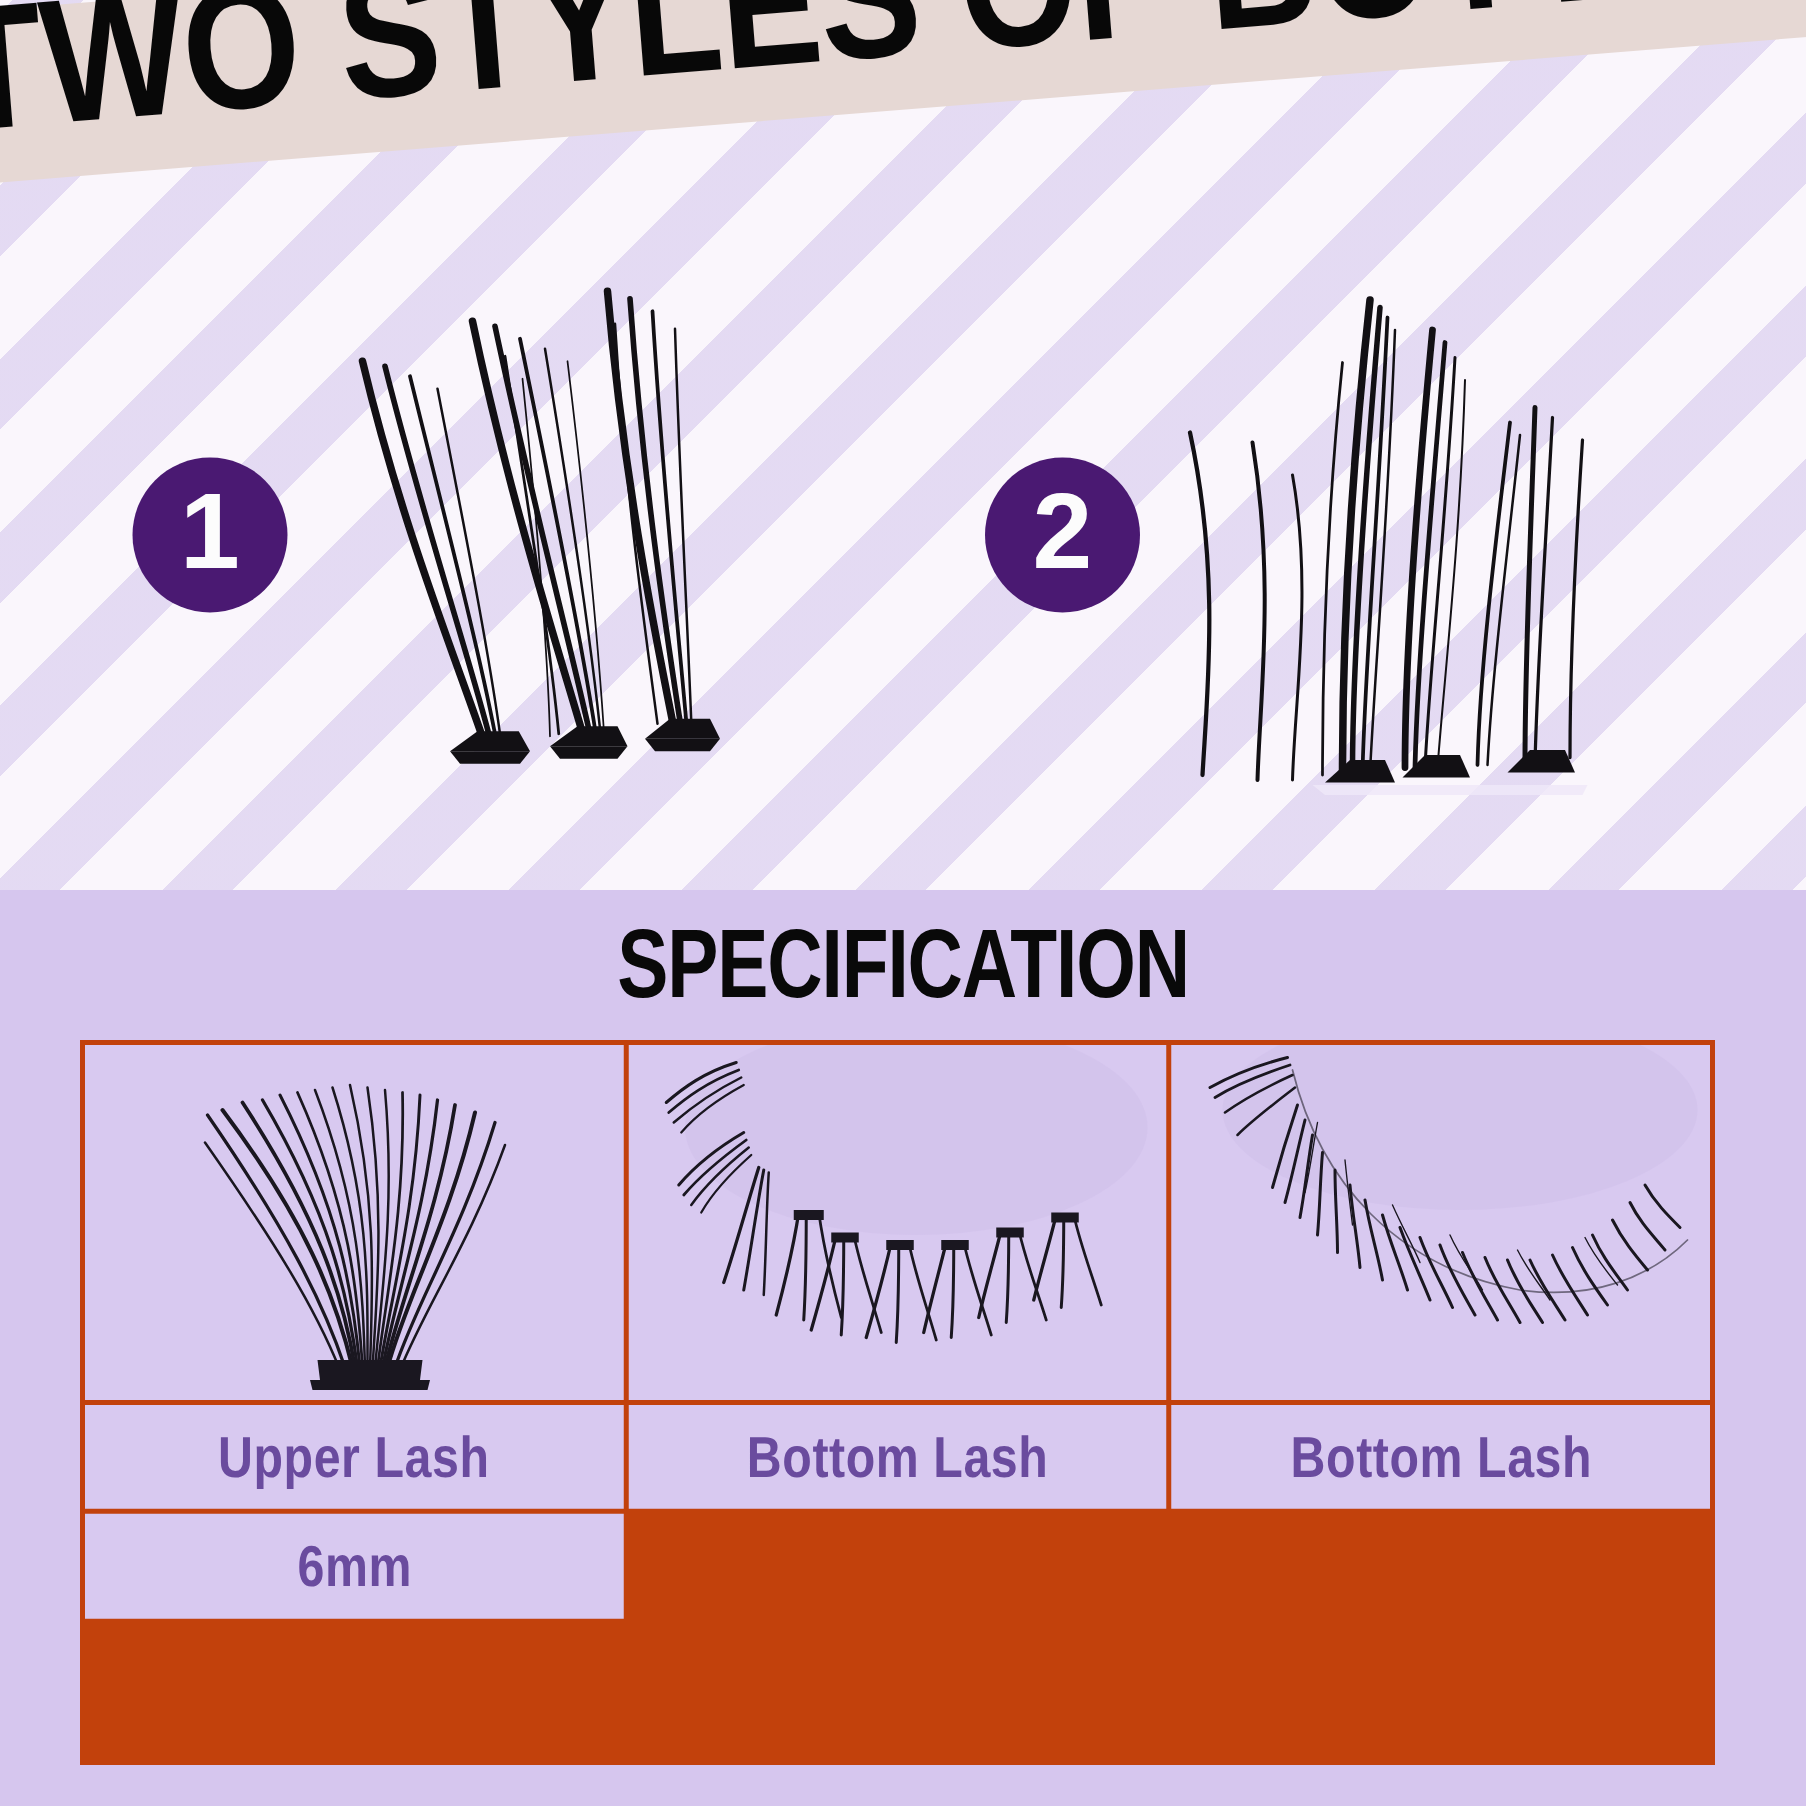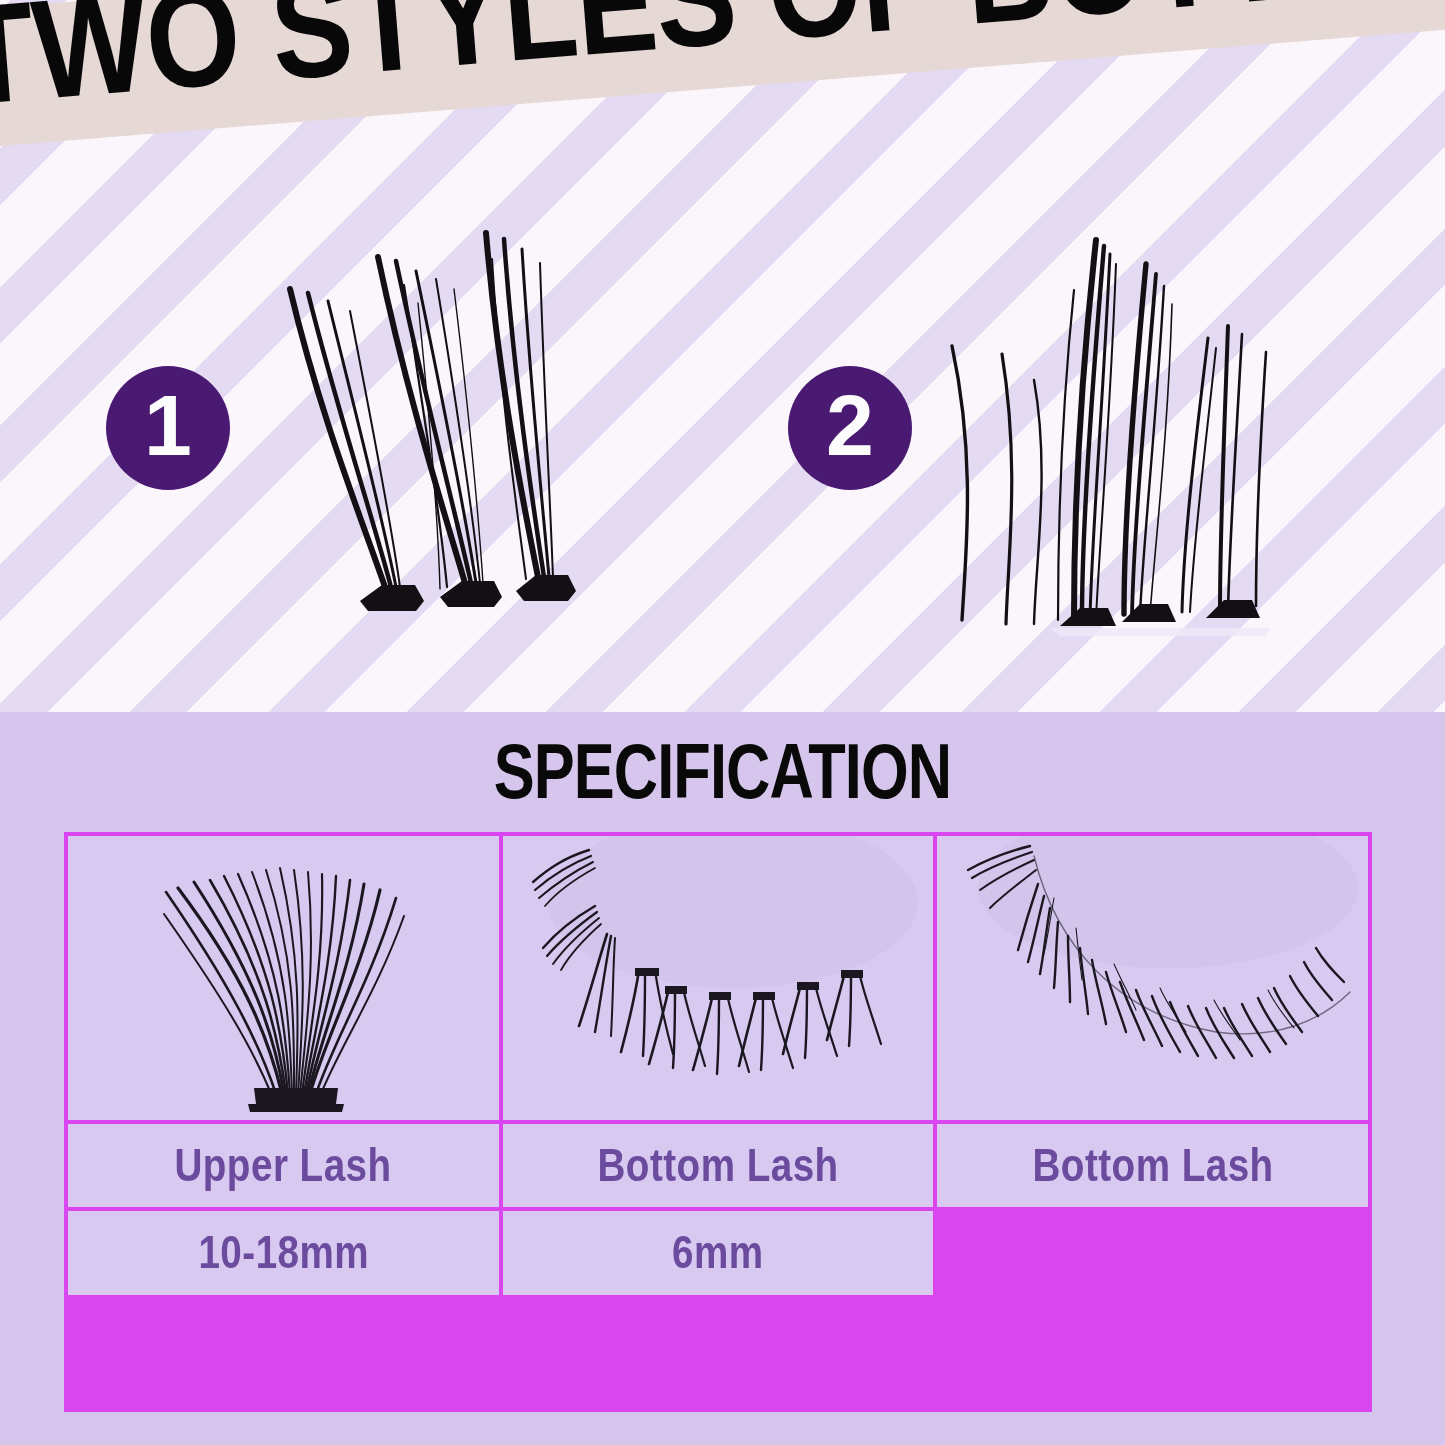--- a/index.html
+++ b/index.html
@@ -83,21 +83,21 @@
     font-size:66px;line-height:72px;font-weight:bold;
     color:#090909;letter-spacing:-1px;
     transform:scaleY(1.18) scaleX(.93);
     transform-origin:center top;
     font-family:"Liberation Sans", sans-serif;
   }
 
   
   .spec-table{
     position:absolute;left:64px;top:832px;width:1308px;height:580px;
-    background:#d946ef;
+    background:#c2410c;
     display:grid;
     grid-template-columns:1fr 1fr 1fr;
     grid-template-rows:284px 83px 84px 125px;
     gap:4px;
     padding:4px;
     box-sizing:border-box;
   }
   .cell{
     background:#D8C9F0;
     display:flex;align-items:center;justify-content:center;
@@ -343,21 +343,18 @@
       <span class="cell-text">Upper Lash</span>
     </div>
     <div class="cell">
       <span class="cell-text">Bottom Lash</span>
     </div>
     <div class="cell">
       <span class="cell-text">Bottom Lash</span>
     </div>
 
     <div class="cell">
-      <span class="cell-text">10-18mm</span>
-    </div>
-    <div class="cell">
       <span class="cell-text">6mm</span>
     </div>
 
 
   </div>
 </div>
 
 </body></html>

